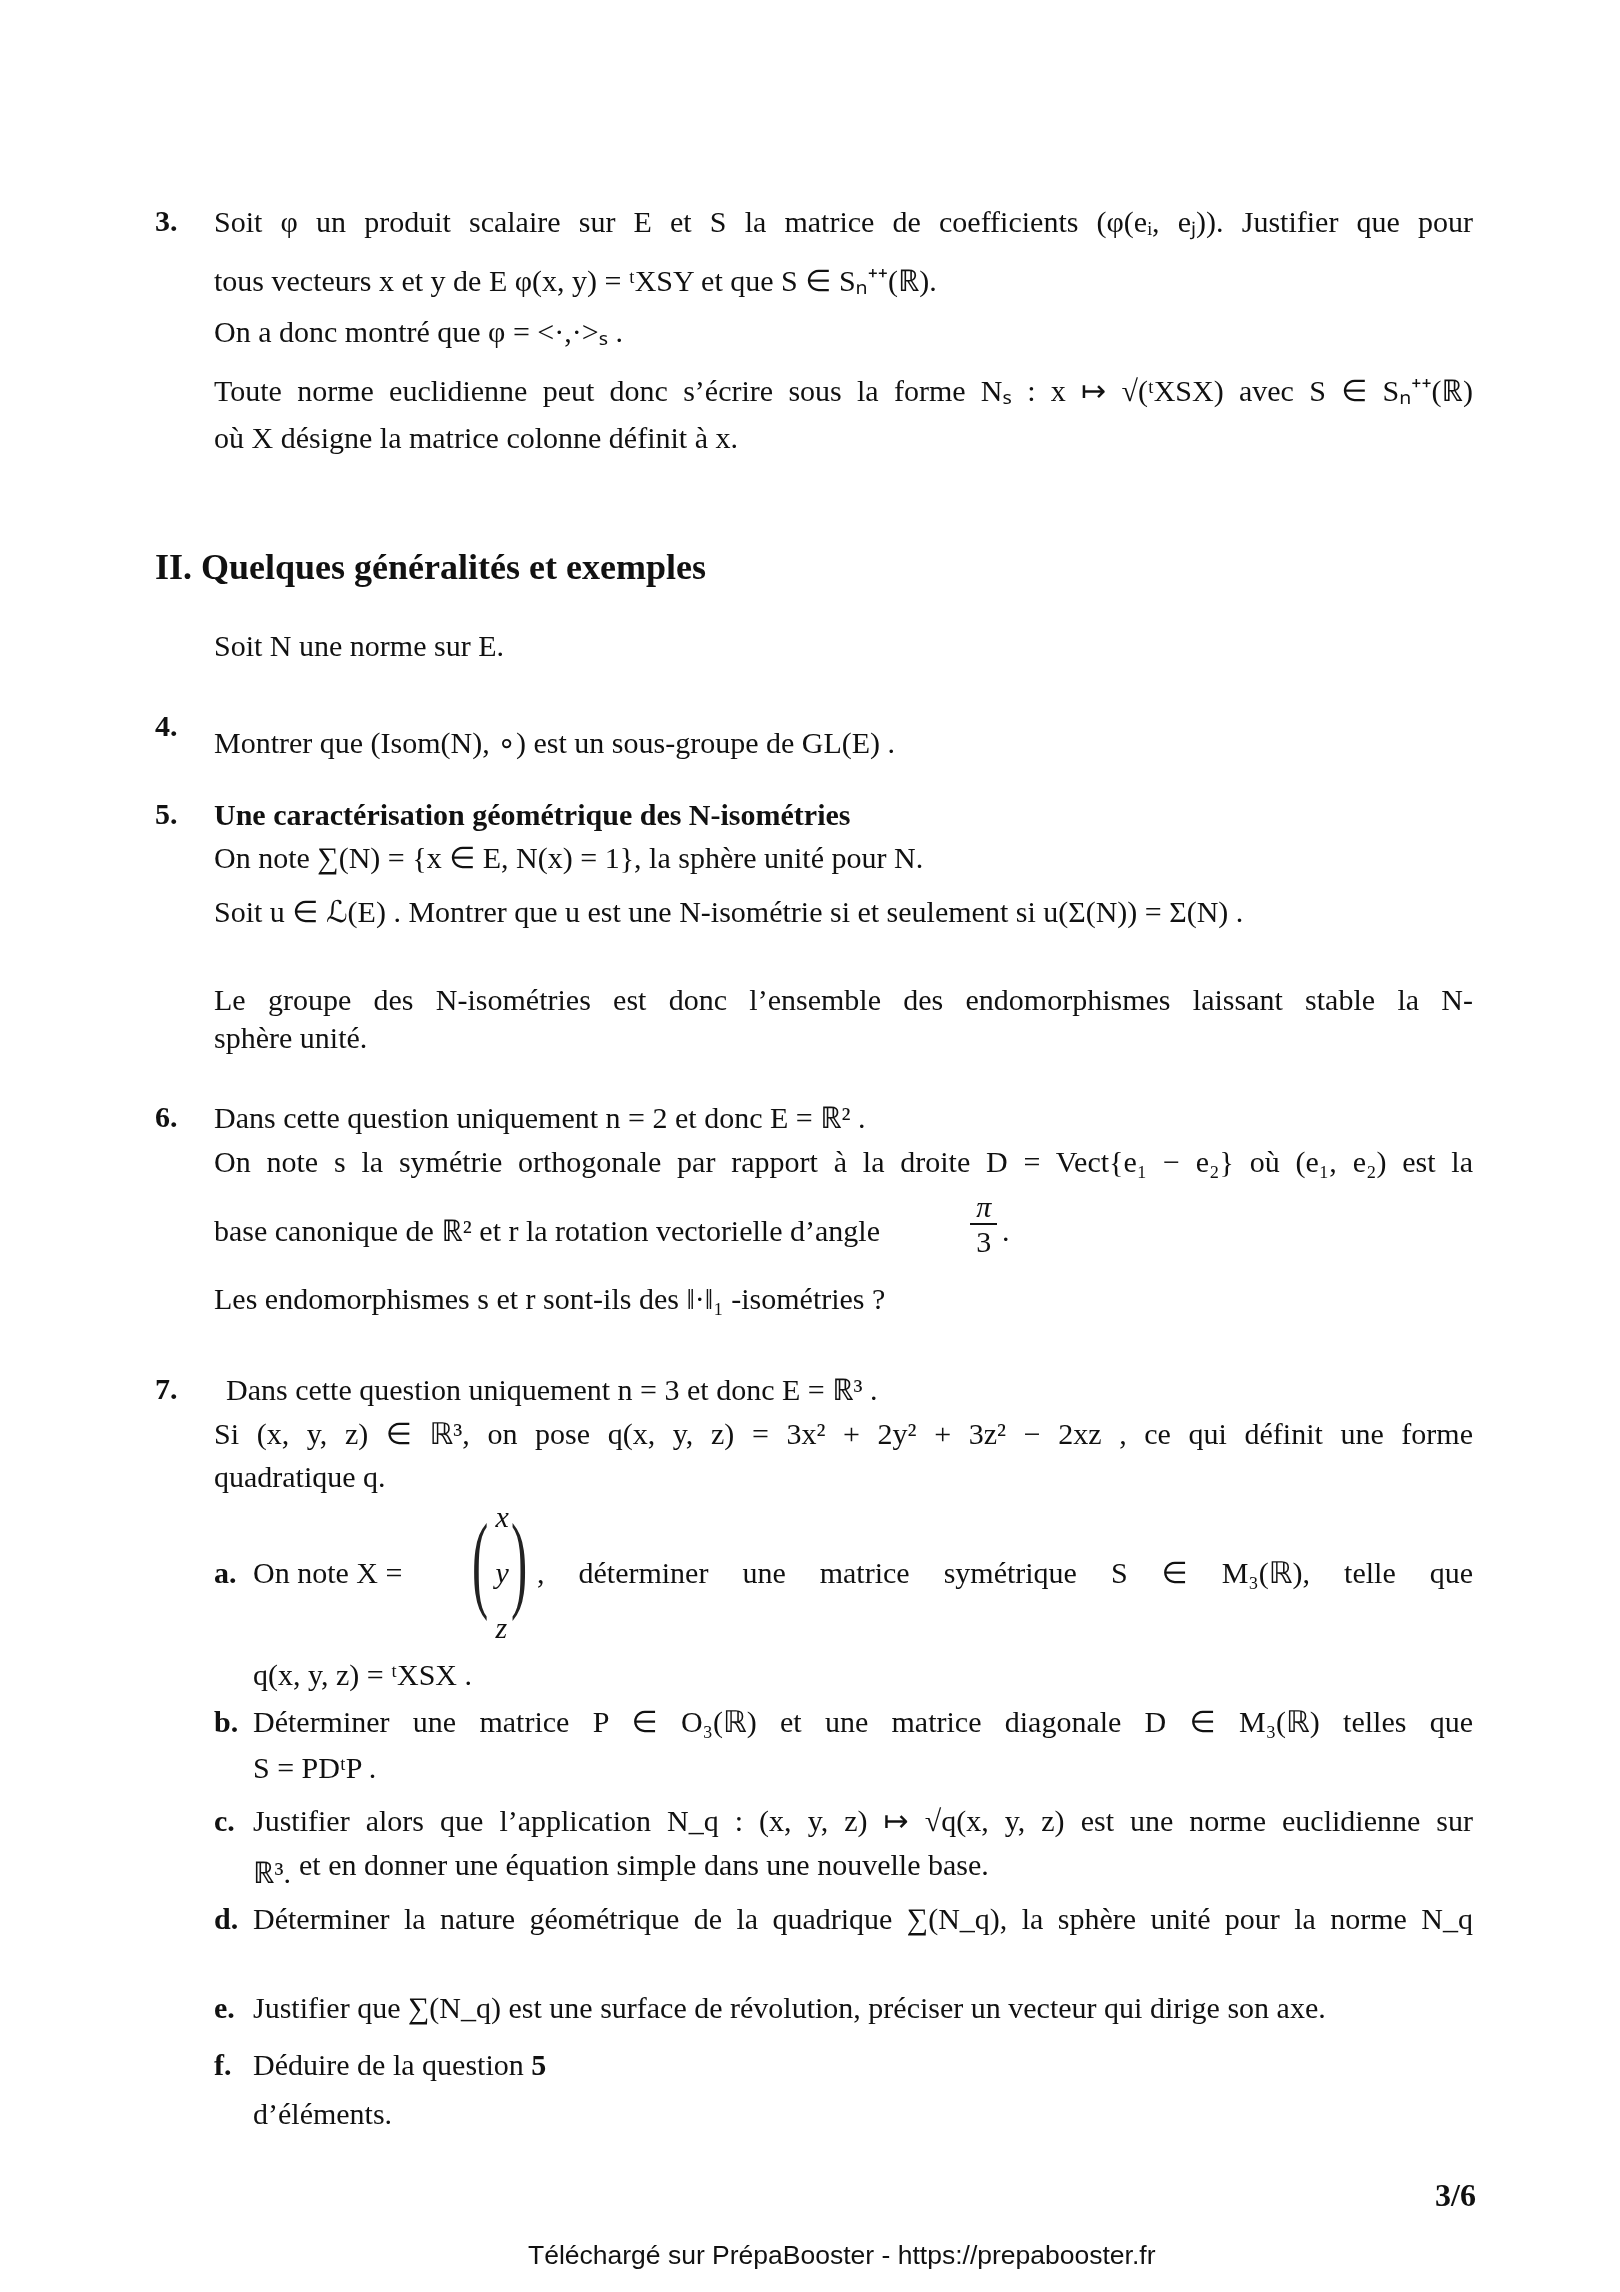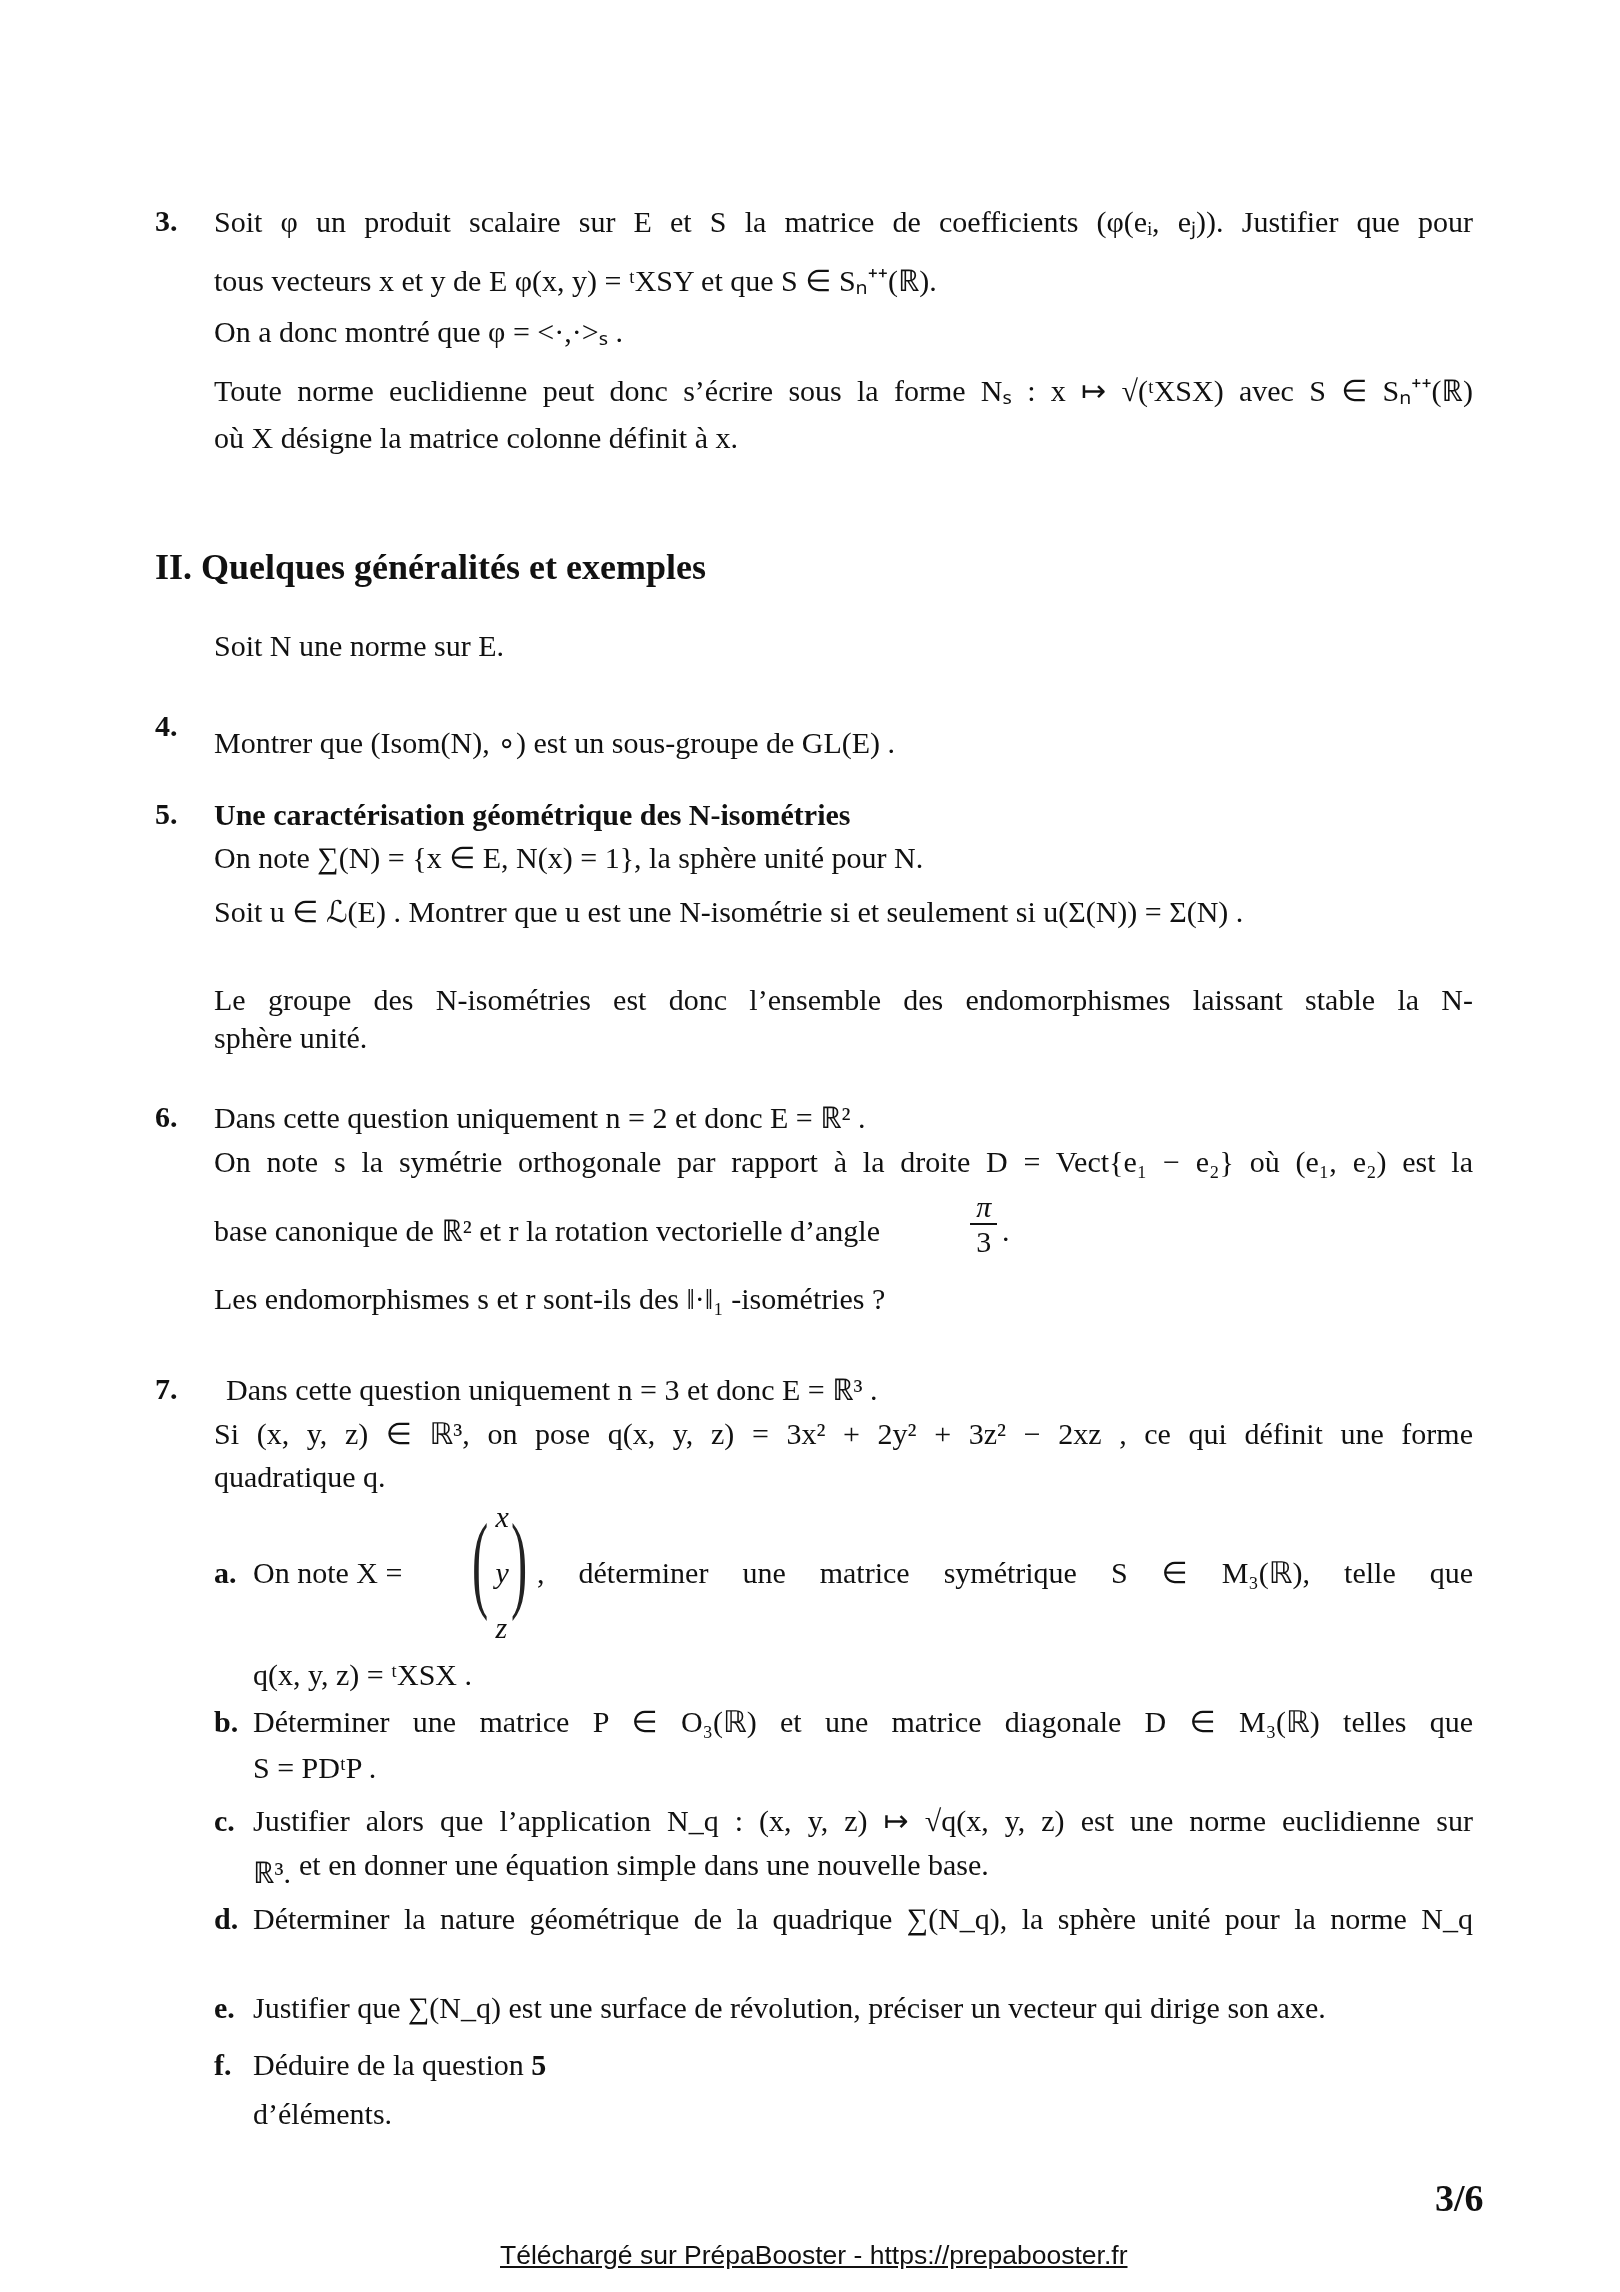--- a/index.html
+++ b/index.html
@@ -4,21 +4,21 @@
 <style>
   html, body { margin: 0; padding: 0; background: #ffffff; }
   body { width: 1620px; height: 2293px; position: relative; overflow: hidden;
          font-family: "Liberation Serif", serif; color: #111; font-size: 30px; }
   .ln { position: absolute; white-space: nowrap; line-height: 1.2; }
   .num { position: absolute; font-weight: bold; font-size: 30px; }
   .just { text-align: justify; text-align-last: justify; white-space: normal; }
   .h2 { font-weight: bold; font-size: 36px; }
   .b { font-weight: bold; }
   .footer { font-family: "Liberation Sans", sans-serif; font-size: 26.5px; }
-  .pageno { font-weight: bold; font-size: 38px; }
+  .pageno { font-weight: bold; font-size: 32px; }
   .matrix { position: absolute; }
   .paren { position: absolute; font-size: 108px; line-height: 1; transform: scaleX(0.45); color:#222; }
   .cell { position: absolute; font-style: italic; font-size: 30px; }
 </style>
 </head>
 <body>
 
 <div class="num" style="left:155px; top:204px;">3.</div>
 <div class="ln just" style="left:214px; top:204px; width:1259px;">Soit φ un produit scalaire sur E et S la matrice de coefficients (φ(eᵢ, eⱼ)). Justifier que pour</div>
 <div class="ln" style="left:214px; top:263px;">tous vecteurs x et y de E  φ(x, y) = ᵗXSY  et que  S ∈ Sₙ⁺⁺(ℝ).</div>
@@ -83,14 +83,14 @@
 <div class="ln" style="left:253px; top:1990px;">Justifier que ∑(N_q) est une surface de révolution, préciser un vecteur qui dirige son axe.</div>
 
 <div class="ln b" style="left:214px; top:2047px;">f.</div>
 <div class="ln" style="left:253px; top:2047px; width:1220px; white-space:nowrap; display:flex; justify-content:flex-start;">
   <span style="white-space:pre;">Déduire de la question </span>
     <span class="b">5</span>
 </div>
 <div class="ln" style="left:253px; top:2096px;">d’éléments.</div>
 
 <div class="ln pageno" style="left:1435px; top:2176px;">3/6</div>
-<div class="ln footer" style="left:500px; top:2240px;text-decoration:underline;">Téléchargé sur PrépaBooster - https://prepabooster.fr</div>
+<div class="ln footer" style="left:528px; top:2240px;">Téléchargé sur PrépaBooster - https://prepabooster.fr</div>
 
 
 </body></html>

